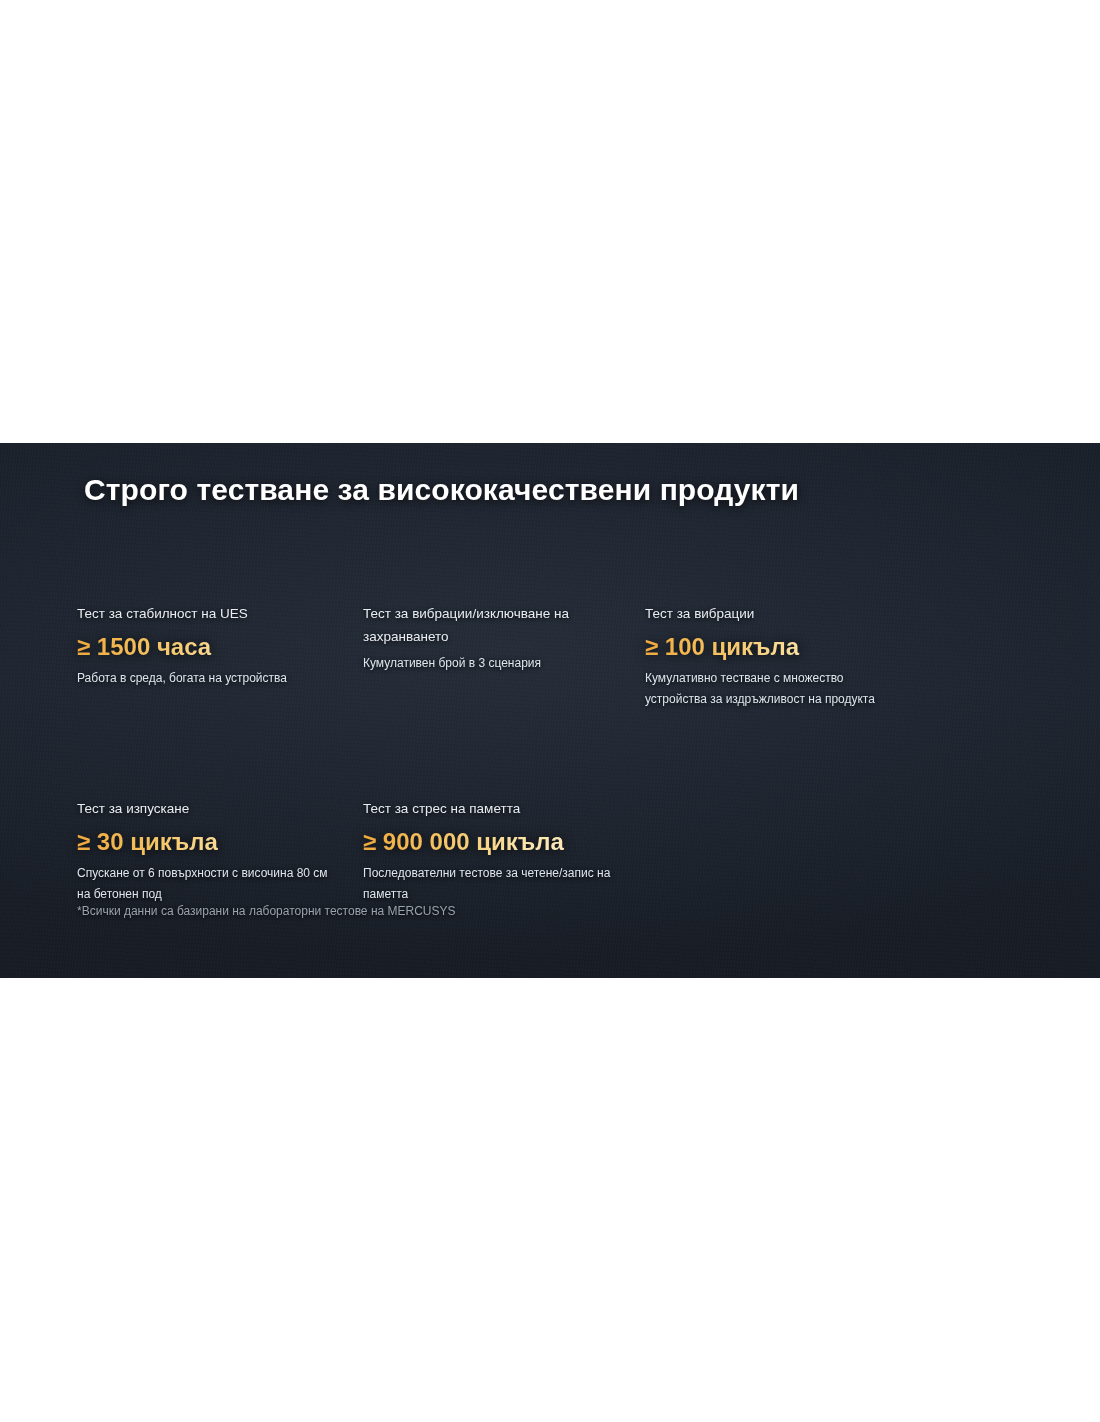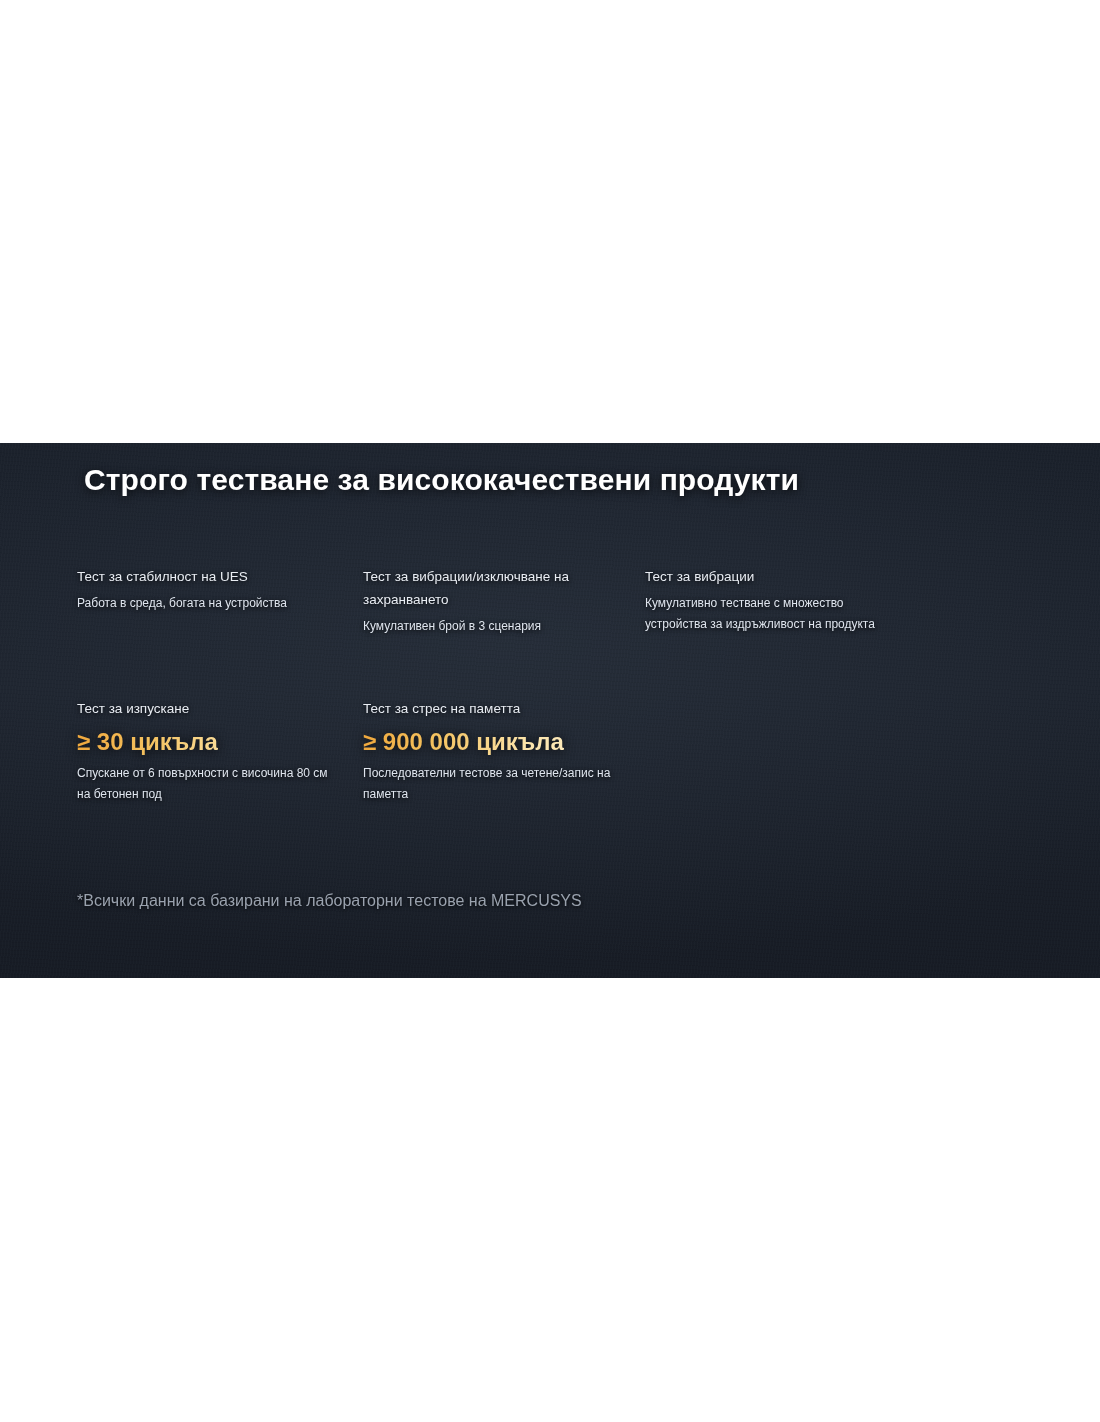--- a/index.html
+++ b/index.html
@@ -30,55 +30,55 @@
     background-image:
       repeating-linear-gradient(97deg, rgba(255,255,255,.020) 0px, rgba(255,255,255,.020) 1px, rgba(0,0,0,0) 1px, rgba(0,0,0,0) 3px),
       repeating-linear-gradient(3deg, rgba(0,0,0,.05) 0px, rgba(0,0,0,.05) 1px, rgba(0,0,0,0) 1px, rgba(0,0,0,0) 4px);
     opacity:.8;
   }
 
   
   .scene{position:absolute;inset:0;}
 
   
-  .content{position:absolute;left:0;top:4px;width:933px;height:535px;}
+  .content{position:absolute;left:0;top:14px;width:933px;height:535px;}
   .title{
     position:absolute;left:84px;top:16px;
     font-size:30px;font-weight:700;letter-spacing:.1px;
     color:#ffffff;white-space:nowrap;
     text-shadow:0 2px 10px rgba(0,0,0,.75);
   }
 
   .grid{
     position:absolute;left:77px;top:118px;width:880px;
     display:grid;grid-template-columns:286px 282px 282px;
     row-gap:60px;
   }
-  .cell{padding-right:22px;}
+  .cell{padding-right:22px;margin-top:27px;}
   .cell-head{
     font-size:13.5px;line-height:23px;color:#e9edf3;font-weight:400;
     text-shadow:0 1px 5px rgba(0,0,0,.85);
   }
   .cell-value{
     margin-top:5px;
     font-size:24px;font-weight:700;line-height:33px;
     background:linear-gradient(95deg,#f0a83c 0%,#f4c260 28%,#fbe3a8 62%,#fdf1d2 100%);
     -webkit-background-clip:text;background-clip:text;
     color:transparent;-webkit-text-fill-color:transparent;
     text-shadow:none;
     filter:drop-shadow(0 1px 6px rgba(0,0,0,.8));
   }
   .cell-desc{
     margin-top:5px;
     font-size:12px;line-height:21px;color:#dfe5ee;font-weight:400;
     text-shadow:0 1px 5px rgba(0,0,0,.9);
   }
   .footnote{
     position:absolute;left:77px;top:447px;
-    font-size:16px;line-height:14px;color:#9aa2ae;
+    font-size:12px;line-height:14px;color:#9aa2ae;
     text-shadow:0 1px 4px rgba(0,0,0,.9);
     white-space:nowrap;
   }
 </style>
 </head>
 <body>
 
 <div class="banner">
 
   <div class="wall"></div>
@@ -117,31 +117,33 @@
     
   </div>
 
   <div class="content">
     <div class="title">Строго тестване за висококачествени продукти</div>
 
     <div class="grid">
 
       <div class="cell">
         <div class="cell-head">Тест за стабилност на UES</div>
+        <div class="cell-value">≥ 1500 часа</div>
         <div class="cell-desc">Работа в среда, богата на устройства</div>
       </div>
 
       <div class="cell">
         <div class="cell-head">Тест за вибрации/изключване на захранването</div>
         <div class="cell-desc">Кумулативен брой в 3 сценария</div>
       </div>
 
 
       <div class="cell">
         <div class="cell-head">Тест за вибрации</div>
+        <div class="cell-value">≥ 100 цикъла</div>
         <div class="cell-desc">Кумулативно тестване с множество устройства за издръжливост на продукта</div>
       </div>
 
       <div class="cell">
         <div class="cell-head">Тест за изпускане</div>
         <div class="cell-value">≥ 30 цикъла</div>
         <div class="cell-desc">Спускане от 6 повърхности с височина 80 см на бетонен под</div>
       </div>
 
       <div class="cell">

